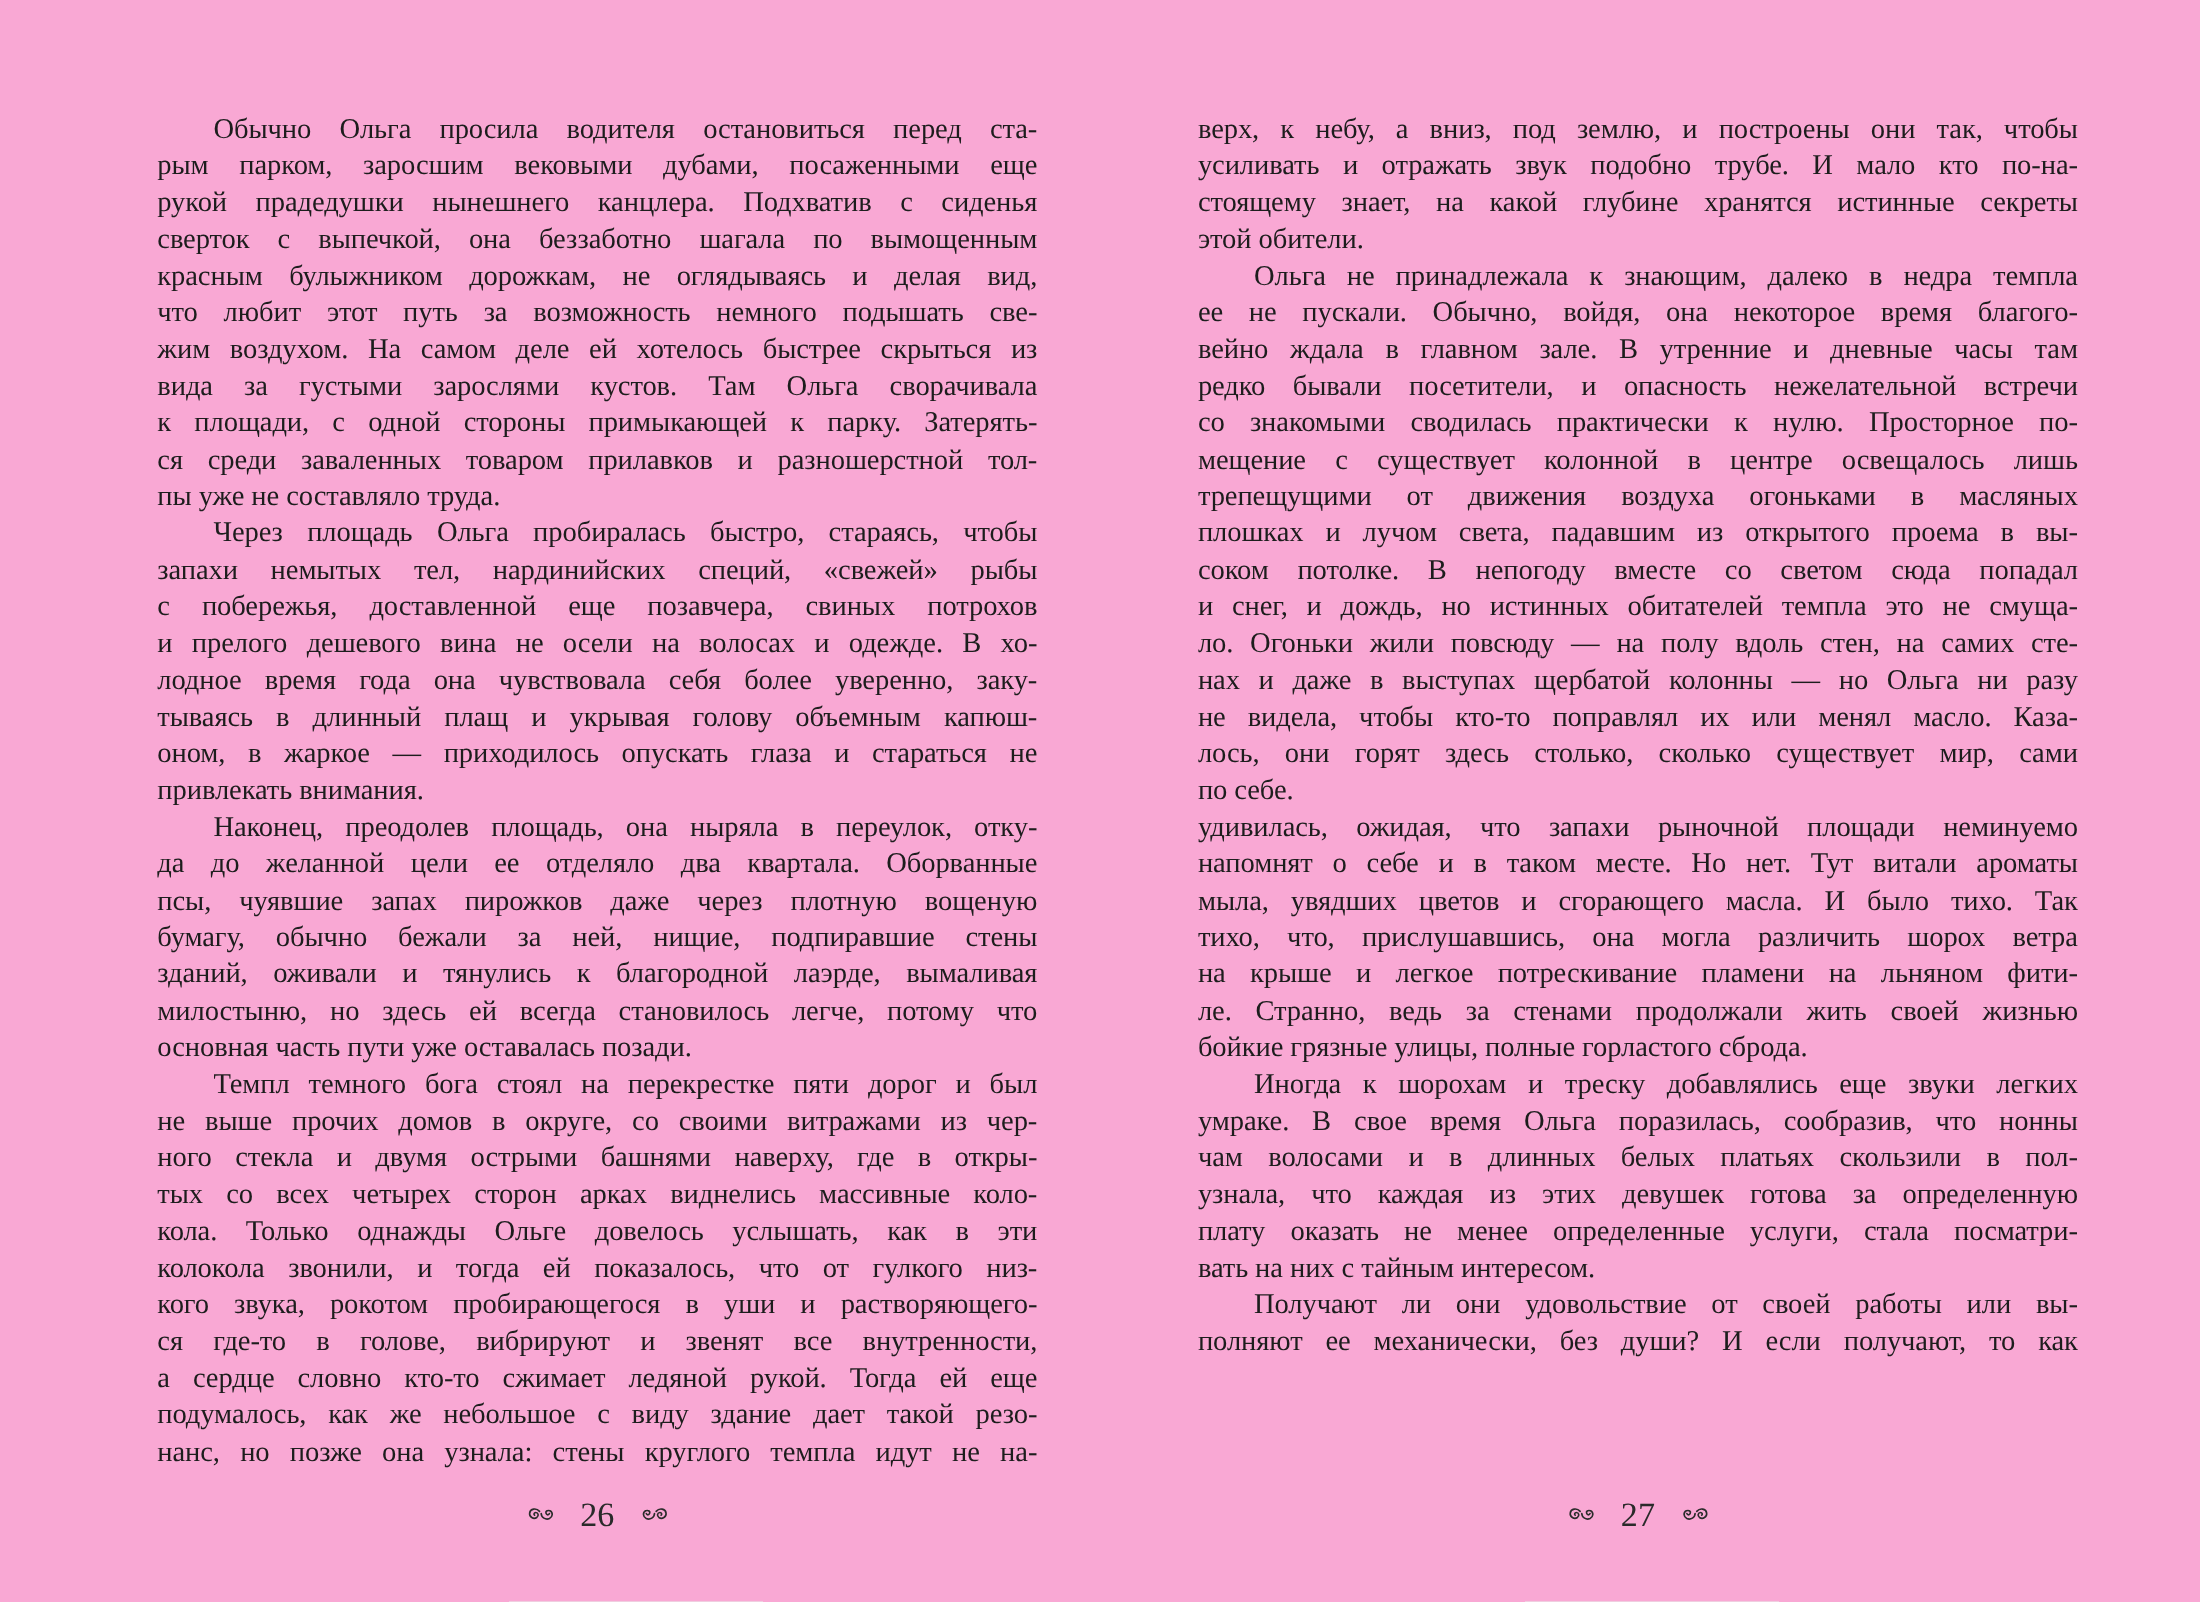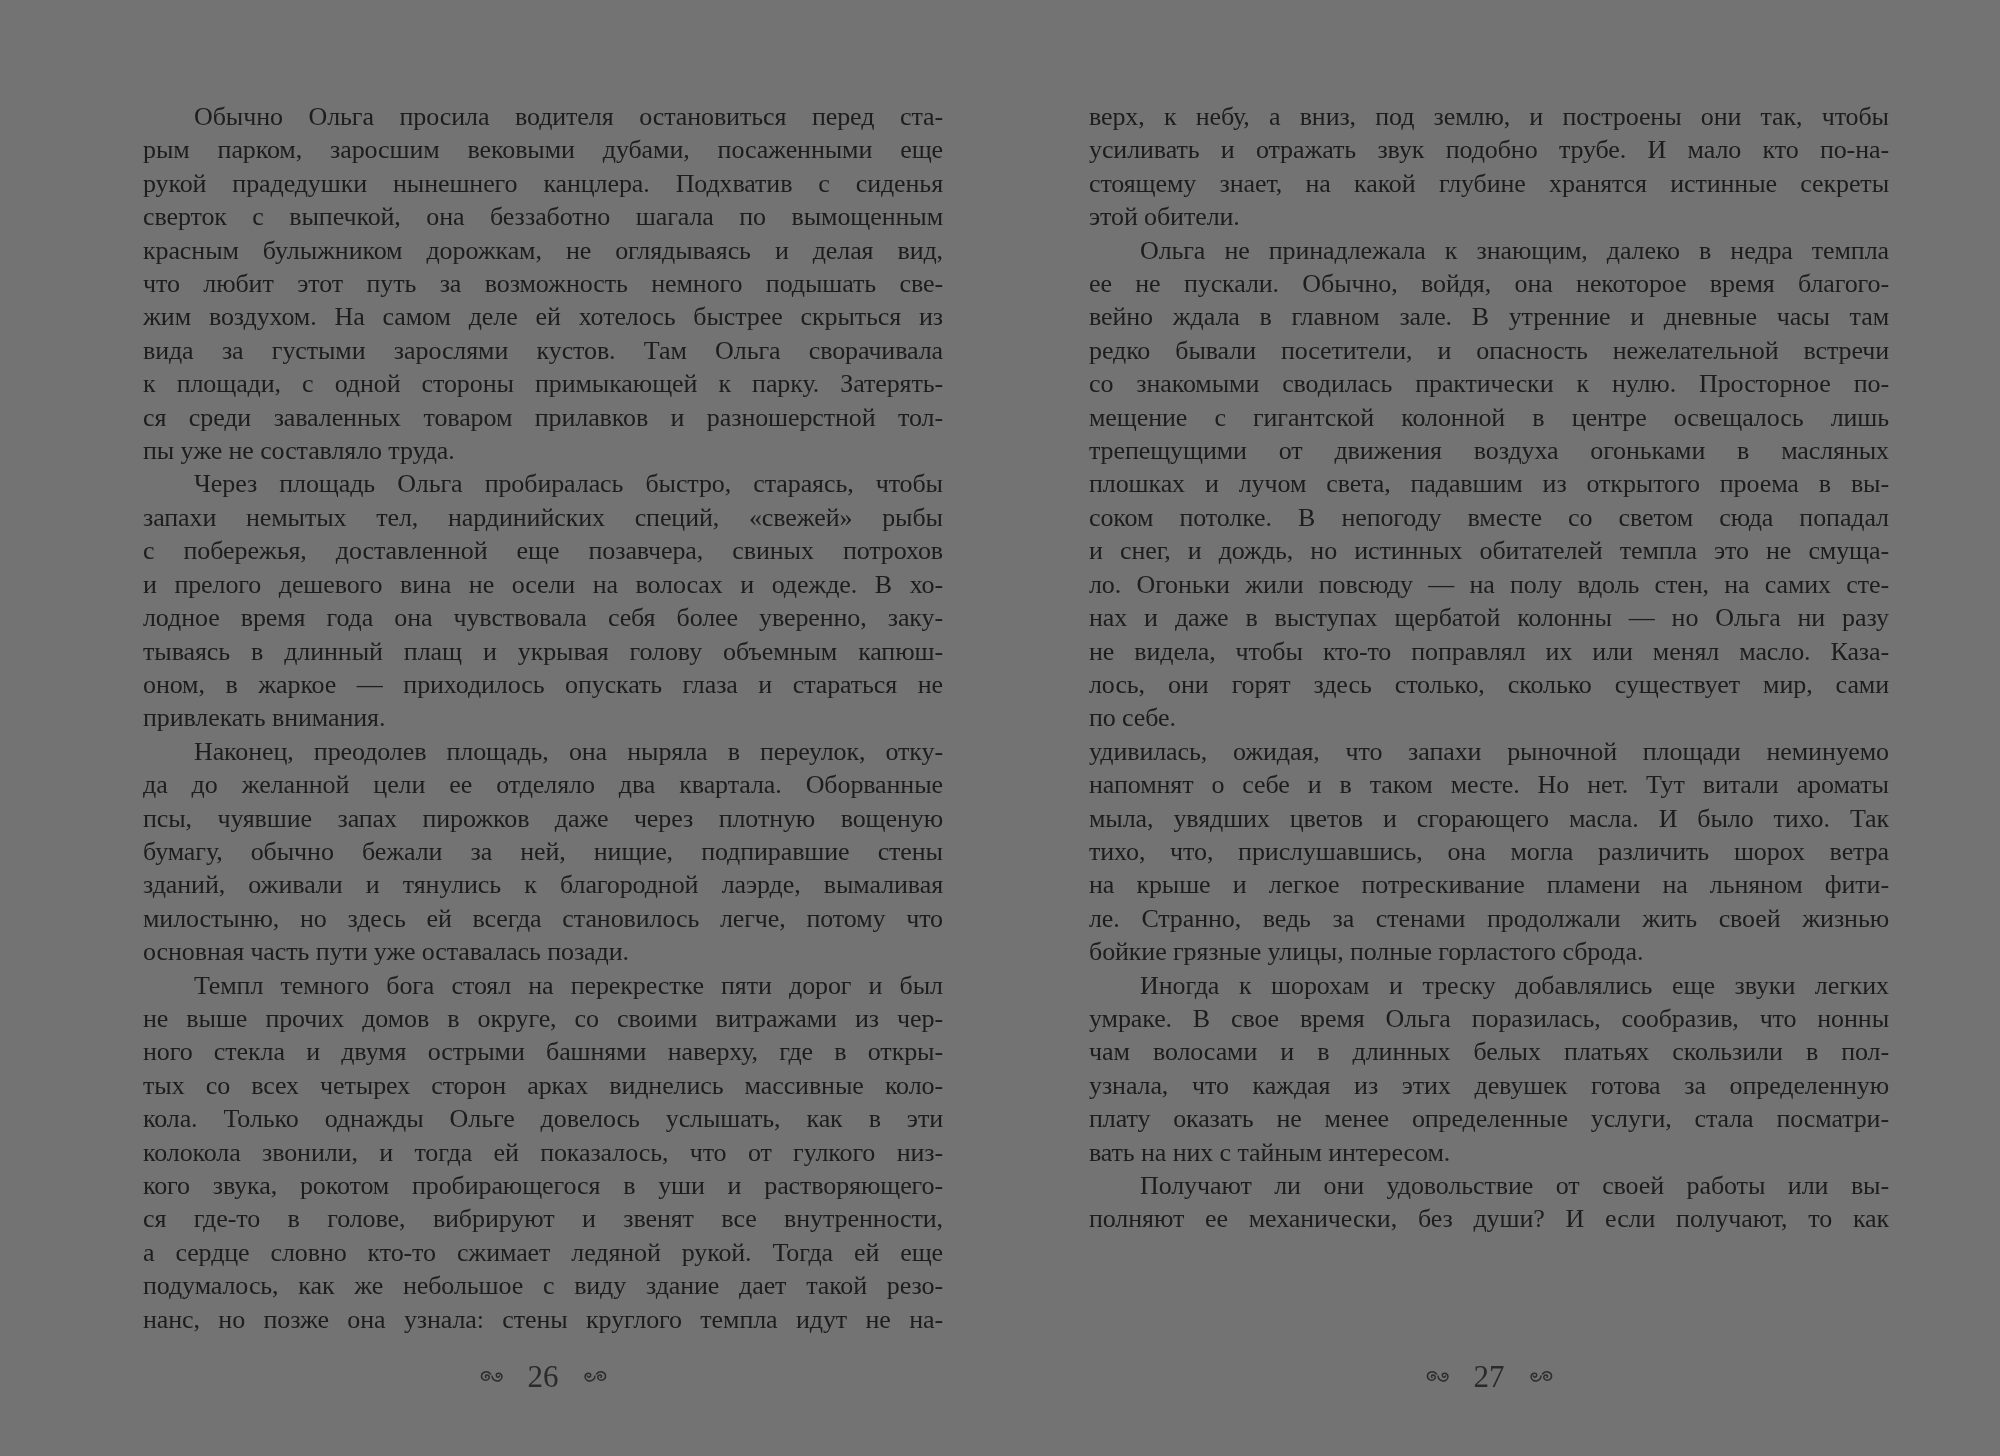--- a/index.html
+++ b/index.html
@@ -1,19 +1,19 @@
 <!DOCTYPE html>
 <html lang="ru"><head>
 <meta charset="utf-8">
 <style>
   html,body{margin:0;padding:0;background:#e9e9e9;}
   .canvas{
     position:relative;
     width:2000px;height:1456px;
-    background:#737373;
+    background:#f9a8d4;
     overflow:hidden;
     font-family:"Liberation Serif","DejaVu Serif",serif;
   }
   .textcol{
     position:absolute;
     top:100px;
     width:800px;
   }
   .textcol.left{left:143px;}
   .textcol.right{left:1089px;}
@@ -94,21 +94,21 @@
   <div class="textcol right" id="right-col">
       <div class="line">верх, к небу, а вниз, под землю, и построены они так, чтобы</div>
       <div class="line">усиливать и отражать звук подобно трубе. И мало кто по-на-</div>
       <div class="line">стоящему знает, на какой глубине хранятся истинные секреты</div>
       <div class="line par-last">этой обители.</div>
       <div class="line par-first">Ольга не принадлежала к знающим, далеко в недра темпла</div>
       <div class="line">ее не пускали. Обычно, войдя, она некоторое время благого-</div>
       <div class="line">вейно ждала в главном зале. В утренние и дневные часы там</div>
       <div class="line">редко бывали посетители, и опасность нежелательной встречи</div>
       <div class="line">со знакомыми сводилась практически к нулю. Просторное по-</div>
-      <div class="line">мещение с гигантской колонной в центре освещалось лишь</div>
+      <div class="line">мещение с существует колонной в центре освещалось лишь</div>
       <div class="line">трепещущими от движения воздуха огоньками в масляных</div>
       <div class="line">плошках и лучом света, падавшим из открытого проема в вы-</div>
       <div class="line">соком потолке. В непогоду вместе со светом сюда попадал</div>
       <div class="line">и снег, и дождь, но истинных обитателей темпла это не смуща-</div>
       <div class="line">ло. Огоньки жили повсюду — на полу вдоль стен, на самих сте-</div>
       <div class="line">нах и даже в выступах щербатой колонны — но Ольга ни разу</div>
       <div class="line">не видела, чтобы кто-то поправлял их или менял масло. Каза-</div>
       <div class="line">лось, они горят здесь столько, сколько существует мир, сами</div>
       <div class="line par-last">по себе.</div>
       <div class="line">удивилась, ожидая, что запахи рыночной площади неминуемо</div>

